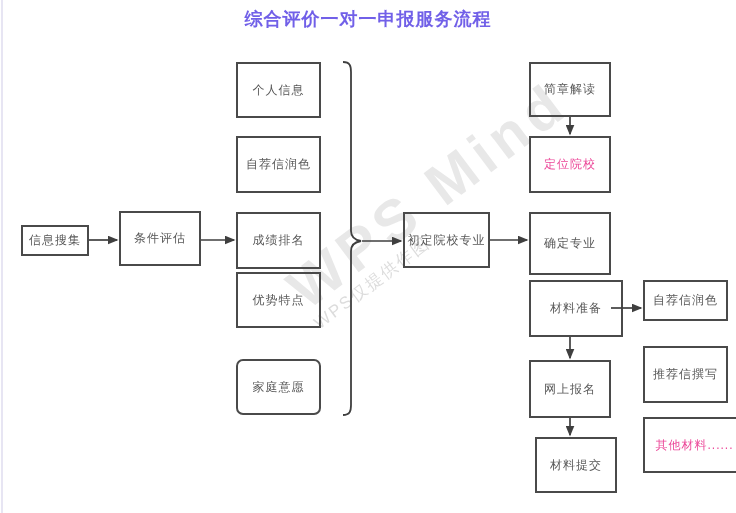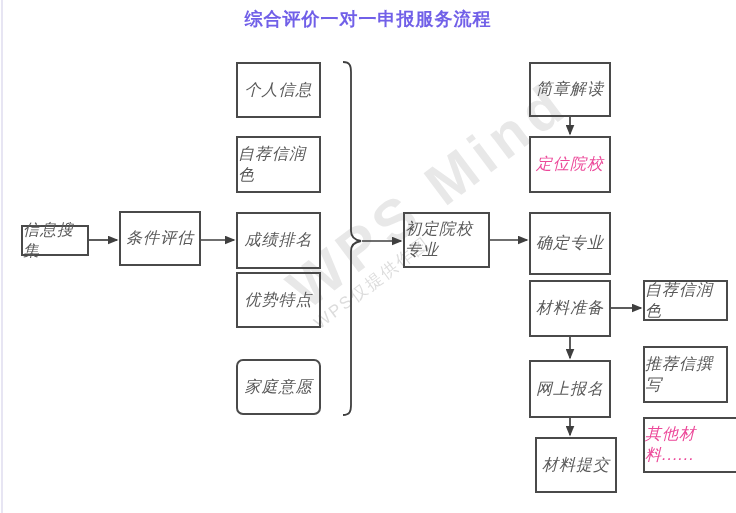--- a/index.html
+++ b/index.html
@@ -3,21 +3,21 @@
 <meta charset="utf-8">
 <style>
   html,body{margin:0;padding:0;background:#ffffff;}
   body{font-family:"Liberation Sans","DejaVu Sans",sans-serif;}
   #canvas{position:relative;width:736px;height:513px;background:#fff;overflow:hidden;}
   #page-edge{position:absolute;left:1px;top:0;width:2px;height:100%;}
   #title{position:absolute;top:7px;left:0;width:100%;text-align:center;
          font-size:18px;font-weight:bold;letter-spacing:1px;z-index:6;}
   .node{position:absolute;box-sizing:border-box;background:#fff;
         border:2px solid #4a4a4a;display:flex;align-items:center;justify-content:center;
-        font-size:16px;letter-spacing:1px;z-index:2;font-style:italic;}
+        font-size:12px;letter-spacing:1px;z-index:2;}
   #edges{position:absolute;left:0;top:0;z-index:3;pointer-events:none;}
   .wm{position:absolute;white-space:nowrap;pointer-events:none;z-index:5;
       transform:translate(-50%,-50%) rotate(-37deg);}
   #wm-brand{left:427px;top:195px;font-size:58px;font-weight:bold;
             letter-spacing:6px;color:rgba(80,80,80,0.13);}
   #wm-notice{left:372px;top:283px;font-size:17px;letter-spacing:2px;
              color:rgba(80,80,80,0.20);}
 </style>
 </head>
 <body>
@@ -30,21 +30,21 @@
       <div class="node" style="left: 119px; top: 211px; width: 82px; height: 55px; border-color: rgb(74, 74, 74); color: rgb(89, 89, 89);">条件评估</div>
       <div class="node" style="left: 236px; top: 62px; width: 85px; height: 56px; border-color: rgb(74, 74, 74); color: rgb(89, 89, 89);">个人信息</div>
       <div class="node" style="left: 236px; top: 136px; width: 85px; height: 57px; border-color: rgb(74, 74, 74); color: rgb(89, 89, 89);">自荐信润色</div>
       <div class="node" style="left: 236px; top: 212px; width: 85px; height: 57px; border-color: rgb(74, 74, 74); color: rgb(89, 89, 89);">成绩排名</div>
       <div class="node" style="left: 236px; top: 272px; width: 85px; height: 56px; border-color: rgb(74, 74, 74); color: rgb(89, 89, 89);">优势特点</div>
       <div class="node" style="left: 236px; top: 359px; width: 85px; height: 56px; border-color: rgb(74, 74, 74); color: rgb(89, 89, 89); border-radius: 7px;">家庭意愿</div>
       <div class="node" style="left: 403px; top: 212px; width: 87px; height: 56px; border-color: rgb(74, 74, 74); color: rgb(89, 89, 89);">初定院校专业</div>
       <div class="node" style="left: 529px; top: 62px; width: 82px; height: 55px; border-color: rgb(74, 74, 74); color: rgb(89, 89, 89);">简章解读</div>
       <div class="node" style="left: 529px; top: 136px; width: 82px; height: 57px; border-color: rgb(74, 74, 74); color: #ec4899;">定位院校</div>
       <div class="node" style="left: 529px; top: 212px; width: 82px; height: 63px; border-color: rgb(74, 74, 74); color: rgb(89, 89, 89);">确定专业</div>
-      <div class="node" style="left: 529px; top: 280px; width: 82px; height: 57px; border-color: rgb(74, 74, 74); color: rgb(89, 89, 89);">材料准备</div>
+      <div class="node" style="left: 529px; top: 280px; width: 94px; height: 57px; border-color: rgb(74, 74, 74); color: rgb(89, 89, 89);">材料准备</div>
       <div class="node" style="left: 529px; top: 360px; width: 82px; height: 58px; border-color: rgb(74, 74, 74); color: rgb(89, 89, 89);">网上报名</div>
       <div class="node" style="left: 529px; top: 437px; width: 82px; height: 56px; border-color: rgb(74, 74, 74); color: rgb(89, 89, 89); margin-left: 6px;">材料提交</div>
       <div class="node" style="left: 643px; top: 280px; width: 85px; height: 41px; border-color: rgb(74, 74, 74); color: rgb(89, 89, 89);">自荐信润色</div>
       <div class="node" style="left: 643px; top: 346px; width: 85px; height: 57px; border-color: rgb(74, 74, 74); color: rgb(89, 89, 89);">推荐信撰写</div>
       <div class="node" style="left: 643px; top: 417px; width: 103px; height: 56px; border-color: rgb(74, 74, 74); color: #ec4899;">其他材料......</div>
     </div>
   <div id="edges-holder">
       <svg id="edges" width="736" height="513" viewBox="0 0 736 513">
         <defs>
           <marker id="ah" markerUnits="userSpaceOnUse" markerWidth="11" markerHeight="9" refX="9.5" refY="4.5" orient="auto">

